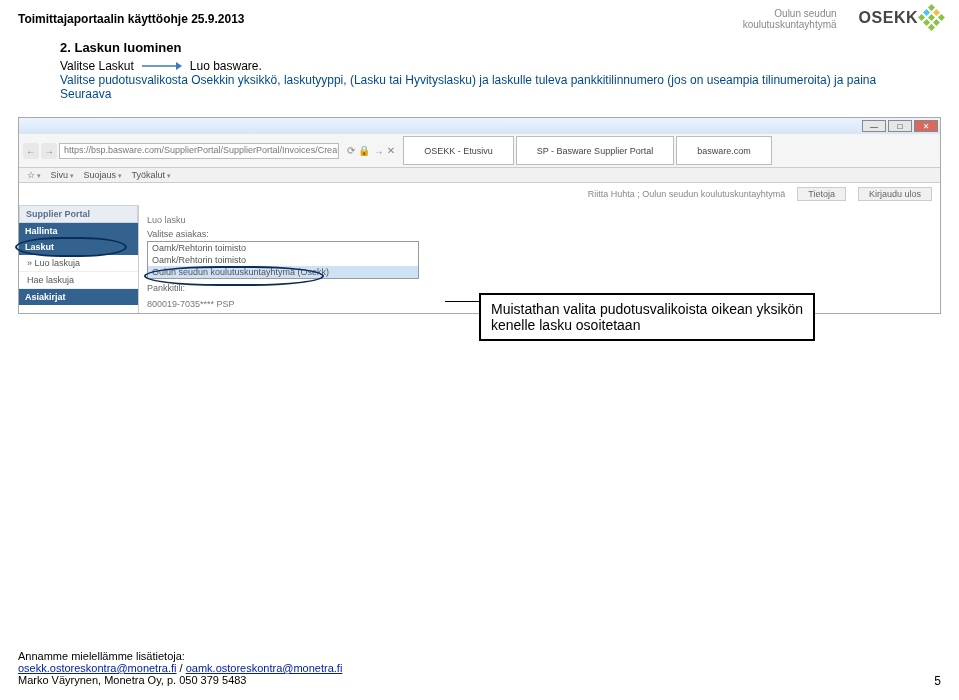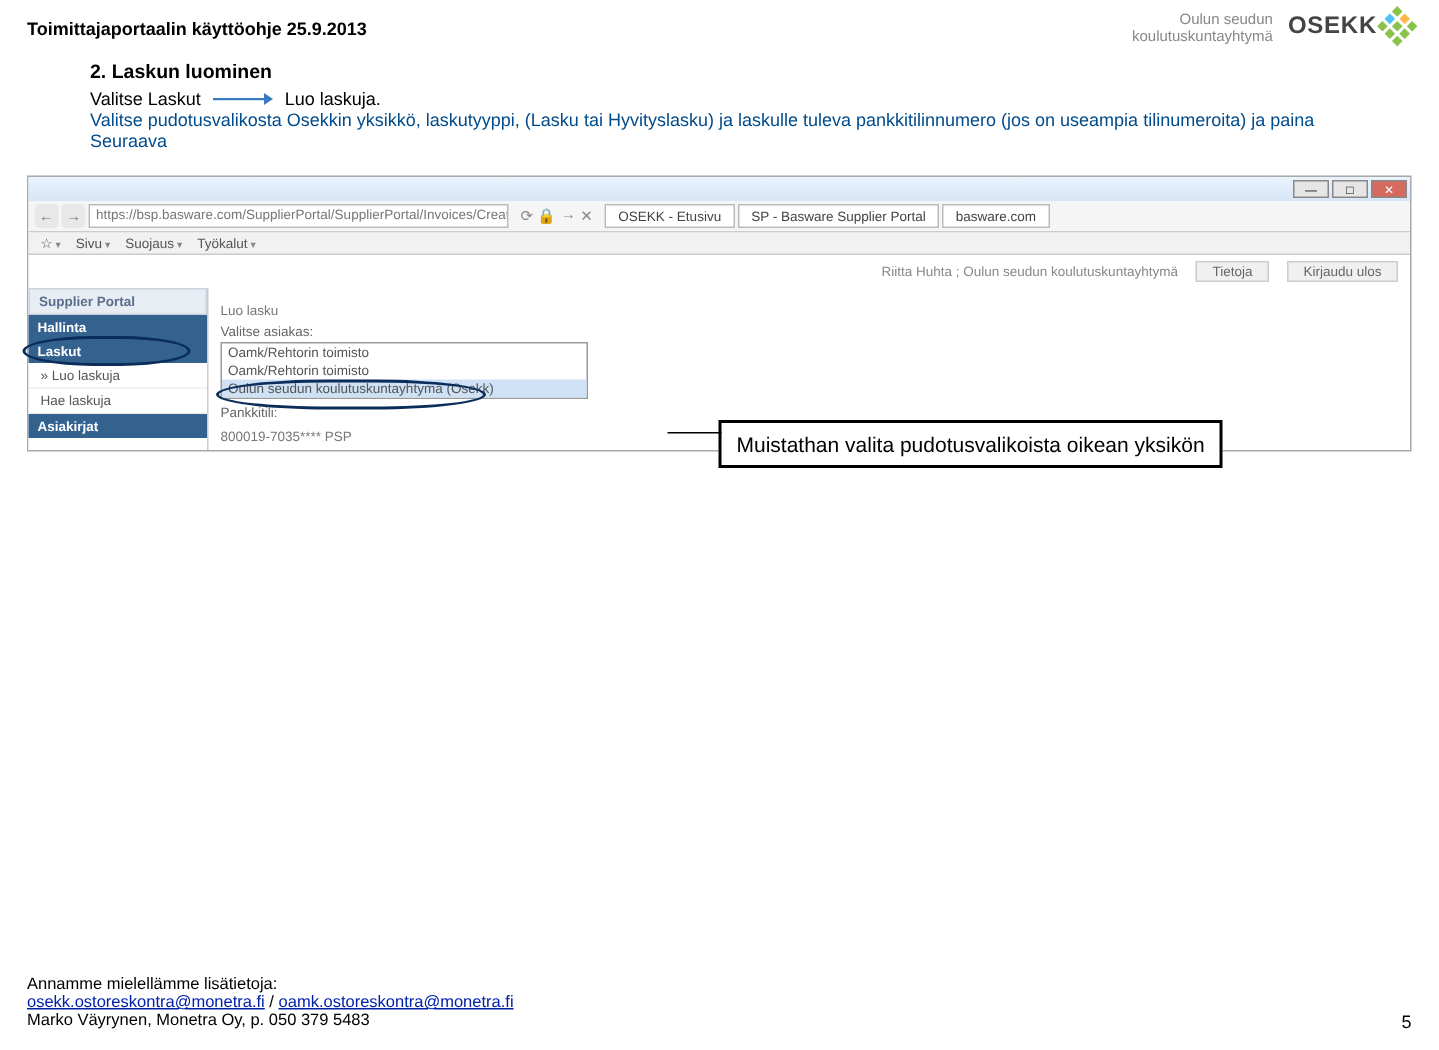--- a/index.html
+++ b/index.html
@@ -1,20 +1,20 @@
 <!DOCTYPE html>
 <html><head>
 <meta charset="utf-8">
 <style>
   * { box-sizing: border-box; margin: 0; padding: 0; font-family: Arial, Helvetica, sans-serif; }
   body { width: 959px; height: 700px; background: #fff; font-size: 11px; color: #000; position: relative; }
 
   .doc-header { display: flex; justify-content: space-between; align-items: center; padding: 8px 18px 4px; }
   .doc-title { font-size: 12px; font-weight: bold; }
-  .brand { display: flex; align-items: flex-start; gap: 10px; }
+  .brand { display: flex; align-items: flex-start; gap: 22px; }
   .brand-text { text-align: right; font-size: 10px; color: #888; line-height: 1.1; }
   .brand-logo { display: flex; align-items: center; gap: 4px; }
   .brand-logo-text { font-weight: bold; font-size: 16px; color: #444; letter-spacing: 0.5px; }
   .brand-dots { display: grid; grid-template-columns: repeat(3, 5px); grid-template-rows: repeat(3, 5px); gap: 2px; transform: rotate(45deg); }
   .brand-dots span { width: 5px; height: 5px; background: #8bc34a; }
   .brand-dots span:nth-child(2){ background:#ffb74d; }
   .brand-dots span:nth-child(4){ background:#4fc3f7; }
 
   .section { padding: 6px 36px 10px; margin-left: 24px; }
   .section-heading { font-size: 13px; font-weight: bold; margin-bottom: 4px; }
@@ -25,38 +25,38 @@
   .browser { margin: 6px 18px; border: 1px solid #aaa; font-size: 9px; background: #f3f6fb; }
   .browser-top { display: flex; align-items: center; justify-content: flex-end; background: linear-gradient(#eaf4ff,#d7e5f5); height: 16px; padding-right: 2px; gap: 2px; }
   .win-btn { width: 24px; height: 12px; background: #e6e6e6; border: 1px solid #888; display: inline-flex; align-items: center; justify-content: center; font-size: 8px; }
   .win-btn.close { background: #d66a5f; color: #fff; }
   .addr-row { display: flex; align-items: center; gap: 2px; padding: 2px 4px; background: #f5f5f5; border-bottom: 1px solid #ccc; }
   .addr-row .nav-ico { width: 16px; height: 16px; border-radius: 3px; background: #e8e8e8; display: inline-flex; align-items: center; justify-content: center; color: #777; font-size: 10px; }
   .addr { flex: 0 0 280px; height: 16px; background: #fff; border: 1px solid #bbb; padding: 1px 4px; color: #777; overflow: hidden; white-space: nowrap; }
   .addr-ico { display: inline-flex; gap: 3px; margin: 0 6px; color: #888; }
   .addr-ico span { font-size: 10px; }
   .tabstrip { display: flex; gap: 2px; flex: 1 1 auto; }
-  .btab { flex: 0 0 auto; height: 16px; padding: 1px 8px; background: #fff; border: 1px solid #bbb; color: #444; display: flex; align-items: center; }
+  .btab { flex: 0 0 auto; height: 29px; padding: 1px 20px; background: #fff; border: 1px solid #bbb; color: #444; display: flex; align-items: center; }
   .favrow { display: flex; gap: 10px; padding: 2px 8px; background: #f1f1f1; border-bottom: 1px solid #ccc; color: #555; }
   .favrow span::after{ content:" ▾"; font-size:7px; color:#888; }
 
   .portal { background: #fff; }
   .portal-top { display: flex; justify-content: flex-end; align-items: center; padding: 4px 8px; gap: 12px; color: #777; }
   .portal-top .meta { color: #888; font-size: 9px; }
   .portal-top .link { background: #f0f0f0; border: 1px solid #ccc; padding: 1px 10px; color: #666; }
   .portal-body { display: flex; position: relative; }
   .sidebar { width: 120px; border-right: 1px solid #ccc; font-size: 9px; }
   .side-hd { background: #e8edf3; border: 1px solid #cbd3df; padding: 3px 6px; color: #5b6f8d; font-weight: bold; }
   .side-item { padding: 3px 8px; border-bottom: 1px solid #eee; color: #555; }
   .side-sub { background: #34628f; color: #fff; padding: 3px 6px; font-weight: bold; }
   .main { flex: 1; padding: 4px 8px; position: relative; }
   .step-row { display: flex; gap: 8px; margin-bottom: 6px; }
   .step { border: 1px solid #bbb; border-radius: 3px; padding: 1px 8px; background: #f4f4f4; font-size: 9px; color: #666; }
   .field-label { color: #666; margin-top: 4px; }
-  .select { width: 245px; border: 1px solid #999; background: #fff; margin-top: 2px; }
+  .select { width: 272px; border: 1px solid #999; background: #fff; margin-top: 2px; }
   .select .opt { padding: 1px 4px; color: #555; }
   .select .opt.sel { background: #cfe1f5; }
   .muted { color: #777; margin-top: 6px; }
 
   .oval { position: absolute; border: 2px solid #0a2d5a; border-radius: 50%/60%; background: transparent; }
   .oval1 { width: 112px; height: 20px; }
   .oval2 { width: 70px; height: 18px; }
   .oval3 { width: 180px; height: 20px; }
 
   .callout { position: absolute; border: 2px solid #000; background: #fff; padding: 6px 10px; font-size: 14px; }
@@ -94,21 +94,21 @@
 </div>
 
 <div class="section">
   <div class="section-heading">2.  Laskun luominen</div>
   <div class="intro-line">
     <span>Valitse Laskut</span>
     <svg width="40" height="10">
         <line x1="0" y1="5" x2="34" y2="5" stroke="#3a7bbf" stroke-width="1.5"></line>
         <polygon points="34,1 40,5 34,9" fill="#3a7bbf"></polygon>
       </svg>
-    <span>Luo laskuja.</span>
+    <span>Luo basware.</span>
   </div>
   <div class="intro-detail">Valitse pudotusvalikosta Osekkin yksikkö, laskutyyppi, (Lasku tai Hyvityslasku) ja laskulle tuleva pankkitilinnumero (jos on useampia tilinumeroita) ja paina Seuraava</div>
 </div>
 
 <div class="browser">
   <div class="browser-top">
     <span class="win-btn">—</span>
     <span class="win-btn">□</span>
     <span class="win-btn close">✕</span>
   </div>
@@ -160,20 +160,21 @@
           <div class="opt">Oamk/Rehtorin toimisto</div>
           <div class="opt">Oamk/Rehtorin toimisto</div>
           <div class="opt sel">Oulun seudun koulutuskuntayhtymä (Osekk)</div>
           <span class="oval oval3" style="left:-4px; top:24px;"></span>
         </div>
         <div class="field-label">Pankkitili:</div>
         <div class="muted">800019-7035**** PSP</div>
 
         <div class="callout" style="left:340px; top:88px;">
           <div>Muistathan valita pudotusvalikoista oikean yksikön</div>
+          <div>kenelle lasku osoitetaan</div>
         </div>
       </div>
     </div>
   </div>
 </div>
 
 <div class="footer">
   <div>Annamme mielellämme lisätietoja:</div>
   <div>
     <a>osekk.ostoreskontra@monetra.fi</a><span> / </span><a>oamk.ostoreskontra@monetra.fi</a>

